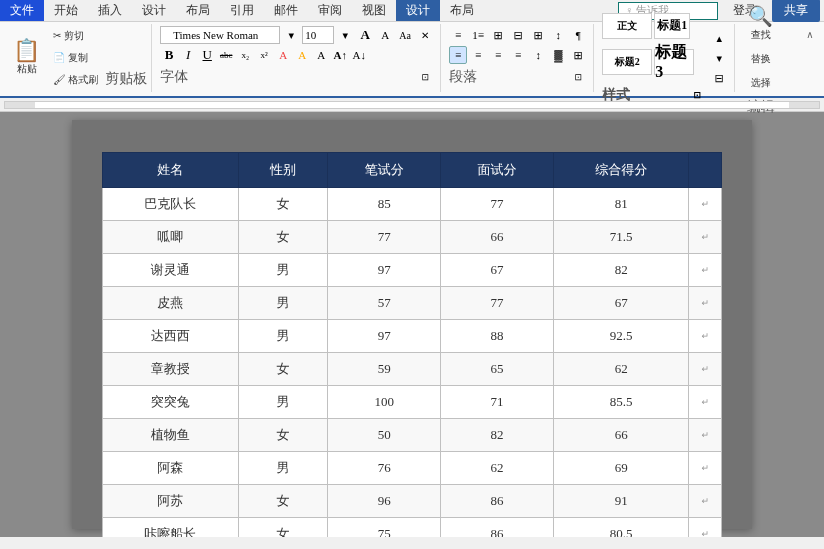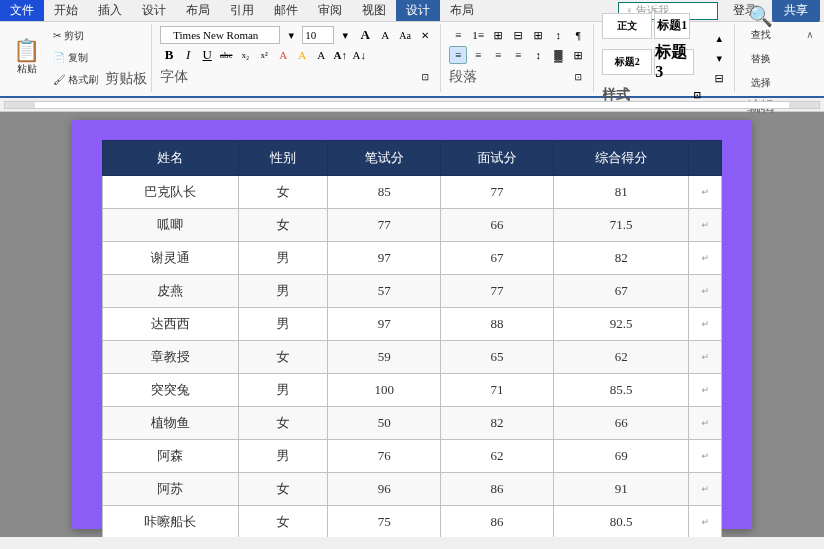--- a/index.html
+++ b/index.html
@@ -235,24 +235,24 @@
     
     .doc-area {
       background: #8a8a8a;
       padding: 8px;
       overflow-y: auto;
       height: calc(549px - 22px - 22px - 80px);
       display: flex;
       justify-content: center;
     }
     .doc-page {
-      background: #8b5cf6;
+      background: #737373;
       width: 680px;
       min-height: 380px;
-      padding: 20px 30px;
+      padding: 32px 30px;
       box-shadow: 0 2px 8px rgba(0,0,0,0.3);
       position: relative;
     }
 
     
     .data-table {
       width: 100%;
       border-collapse: collapse;
       font-size: 13px;
     }

